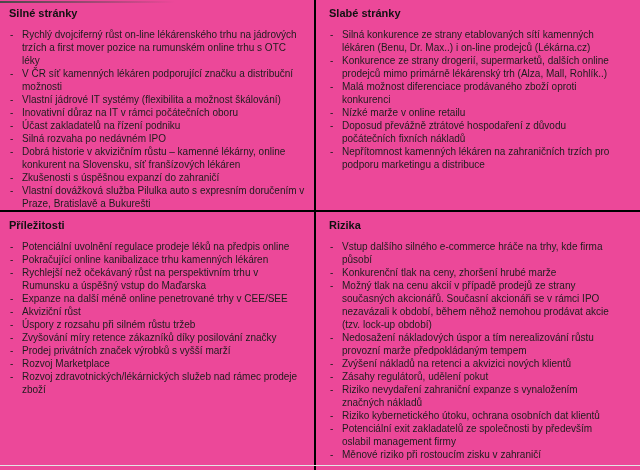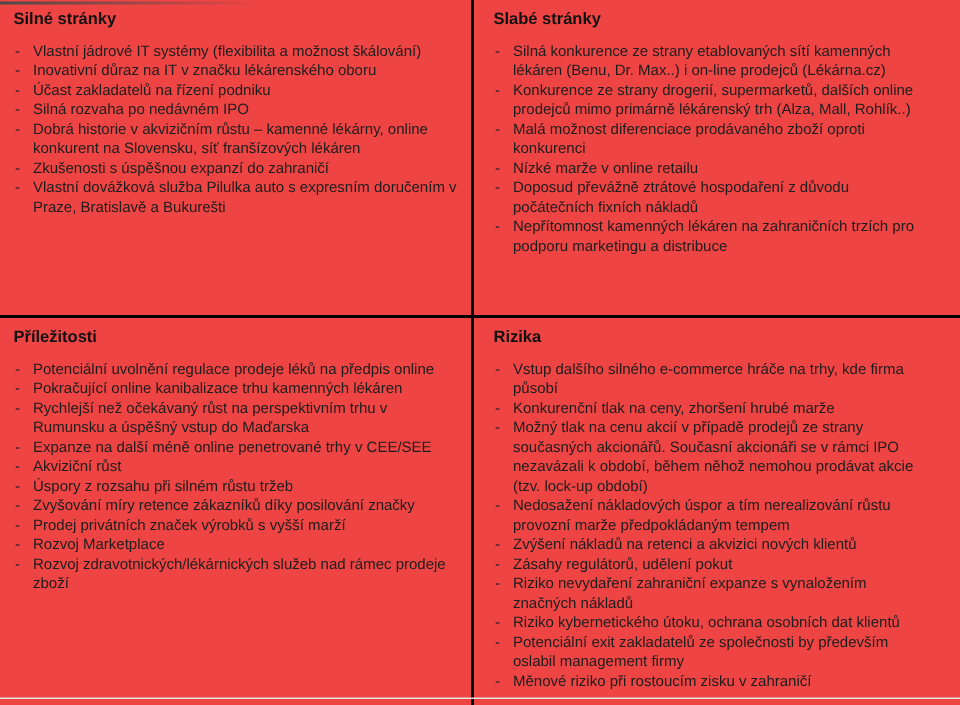--- a/index.html
+++ b/index.html
@@ -4,21 +4,21 @@
 <style>
   html, body {
     margin: 0;
     padding: 0;
     background: #ffffff;
   }
   .page {
     position: relative;
     width: 640px;
     height: 470px;
-    background: #ef4444;
+    background: #ec4899;
     font-family: "Liberation Sans", sans-serif;
     color: var(--text-color, #1d1d1d);
     overflow: hidden;
   }
   .grid {
     display: grid;
     width: 100%;
     height: 100%;
     grid-template-columns: 316px 1fr;
     grid-template-rows: 212px 1fr;
@@ -81,22 +81,24 @@
 <body>
 
 <div class="page">
   <div class="top-artifact"></div>
 
   <div class="grid">
 
     <div class="cell left top">
       <div class="cell-title">Silné stránky</div>
       <ul class="bullets">
+          <li>Rychlý dvojciferný růst on-line lékárenského trhu na jádrových trzích a first mover pozice na rumunském online trhu s OTC léky</li>
+          <li>V ČR síť kamenných lékáren podporující značku a distribuční možnosti</li>
           <li>Vlastní jádrové IT systémy (flexibilita a možnost škálování)</li>
-          <li>Inovativní důraz na IT v značku lékárenského oboru</li>
+          <li>Inovativní důraz na IT v rámci počátečních oboru</li>
           <li>Účast zakladatelů na řízení podniku</li>
           <li>Silná rozvaha po nedávném IPO</li>
           <li>Dobrá historie v akvizičním růstu – kamenné lékárny, online konkurent na Slovensku, síť franšízových lékáren</li>
           <li>Zkušenosti s úspěšnou expanzí do zahraničí</li>
           <li>Vlastní dovážková služba Pilulka auto s expresním doručením v Praze, Bratislavě a Bukurešti</li>
         </ul>
     </div>
 
     <div class="cell right top">
       <div class="cell-title">Slabé stránky</div>

